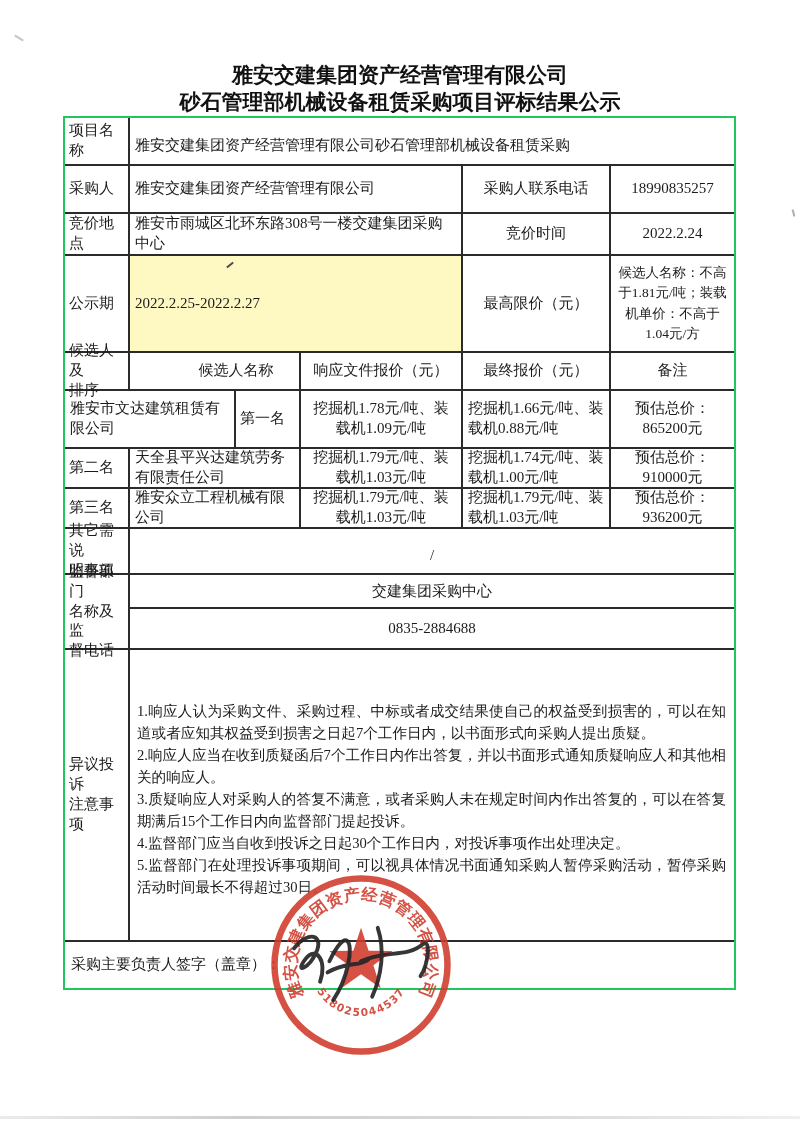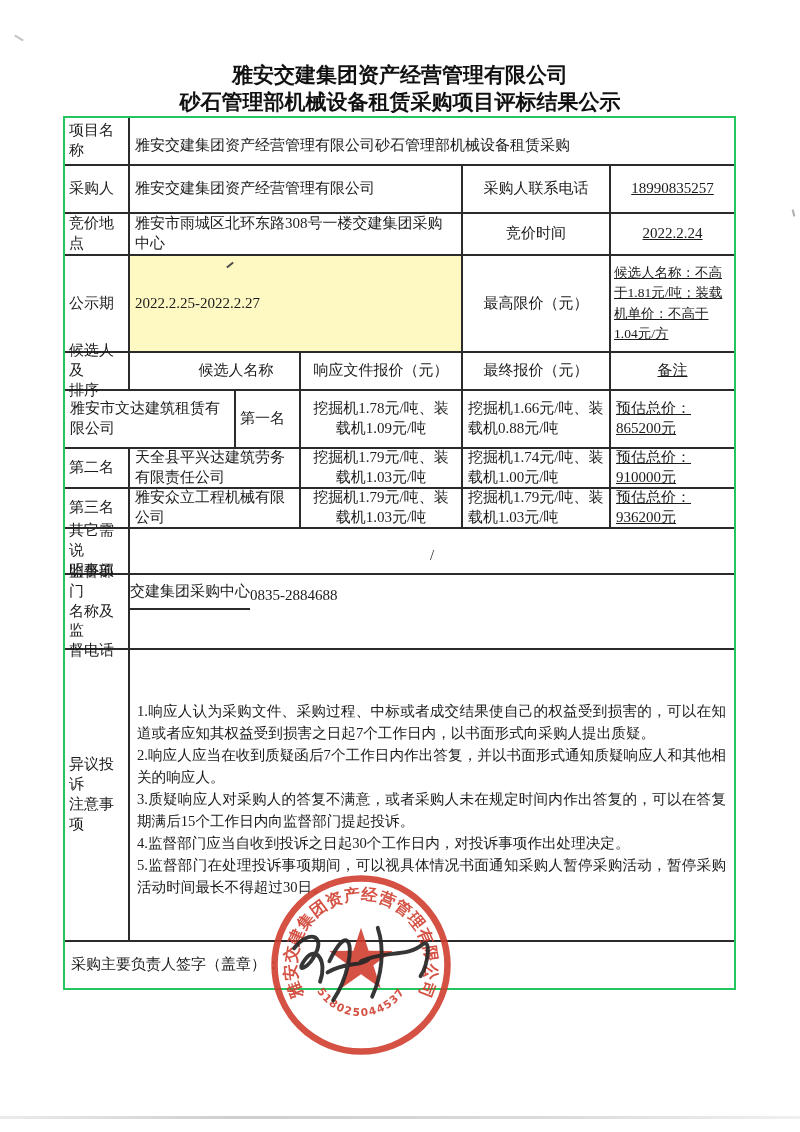--- a/index.html
+++ b/index.html
@@ -13,29 +13,29 @@
   .doc-table{position:absolute;left:63px;top:116px;width:673px;
     border:2px solid #22c55e;box-sizing:border-box;background:transparent;}
   .row{display:flex;border-bottom:2px solid #2b2b2b;box-sizing:border-box;}
   .row:last-child{border-bottom:none;}
   .cell{border-right:2px solid #2b2b2b;box-sizing:border-box;
     padding:2px 5px;display:flex;align-items:center;font-size:15px;line-height:1.32;}
   .cell:last-child{border-right:none;}
   .c-label{width:65px;white-space:pre-line;padding:2px 2px 2px 4px;}
   .c-main{width:333px;}
   .c-field{width:148px;justify-content:center;text-align:center;}
-  .c-last{flex:1;justify-content:center;text-align:left;text-decoration:underline;}
+  .c-last{flex:1;justify-content:center;text-align:center;}
   .c-rank{width:65px;padding-left:4px;}
   .c-name{width:171px;}
   .c-bid{width:162px;justify-content:center;text-align:center;}
   .c-final{width:148px;justify-content:center;text-align:left;}
   .c-span{flex:1;margin-top:10px;}
   .hl{background:#fef9c3;}
   .maxprice{font-size:13.5px;line-height:1.5;padding:4px 3px;}
-  .subcol{flex:1;display:flex;flex-direction:row;}
+  .subcol{flex:1;display:flex;flex-direction:column;}
   .subrow{display:flex;justify-content:center;align-items:center;text-align:center;
     box-sizing:border-box;font-size:15px;}
   .subrow-top{height:35px;border-bottom:2px solid #2b2b2b;}
   .subrow-bottom{height:40px;}
   .objection-cell{align-items:center;padding:8px 8px 8px 7px;}
   .objection-cell .obj-items p{margin:0;font-size:14.6px;line-height:1.5;text-align:justify;}
   .sign-cell{flex:1;padding-left:6px;font-size:15px;}
   .center-slash{justify-content:center;}
   
   .seal-wrap{position:absolute;left:268px;top:872px;width:186px;height:186px;pointer-events:none;}

